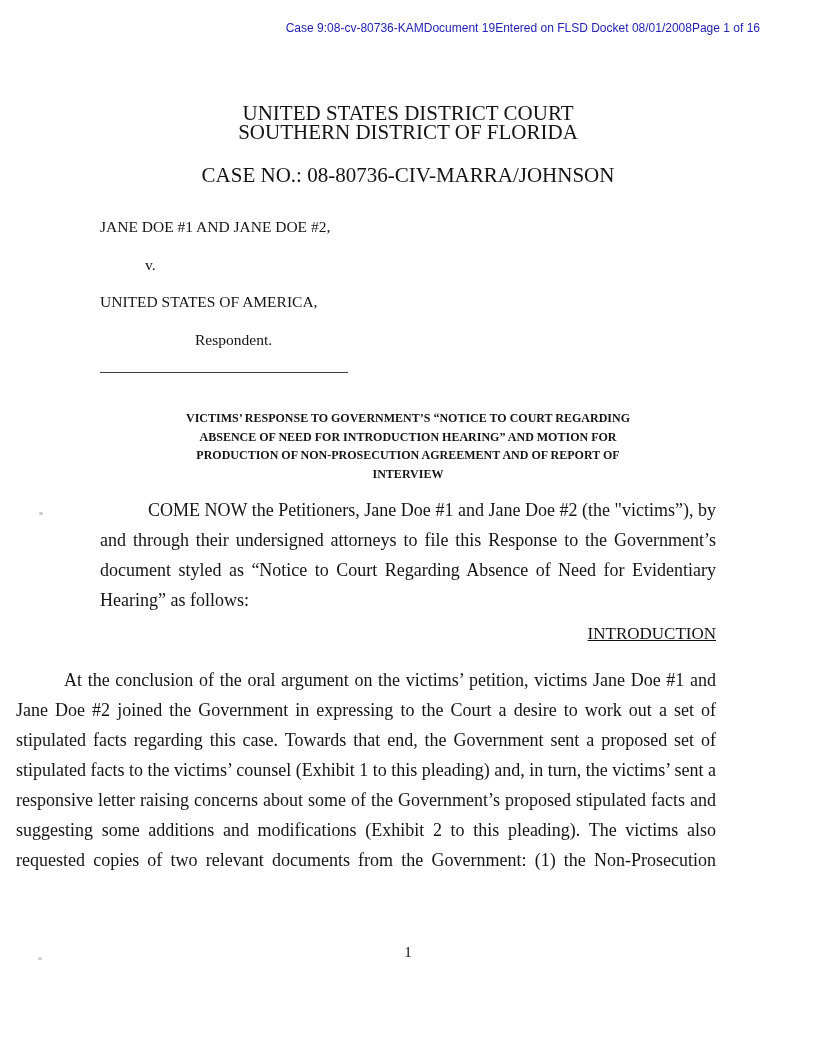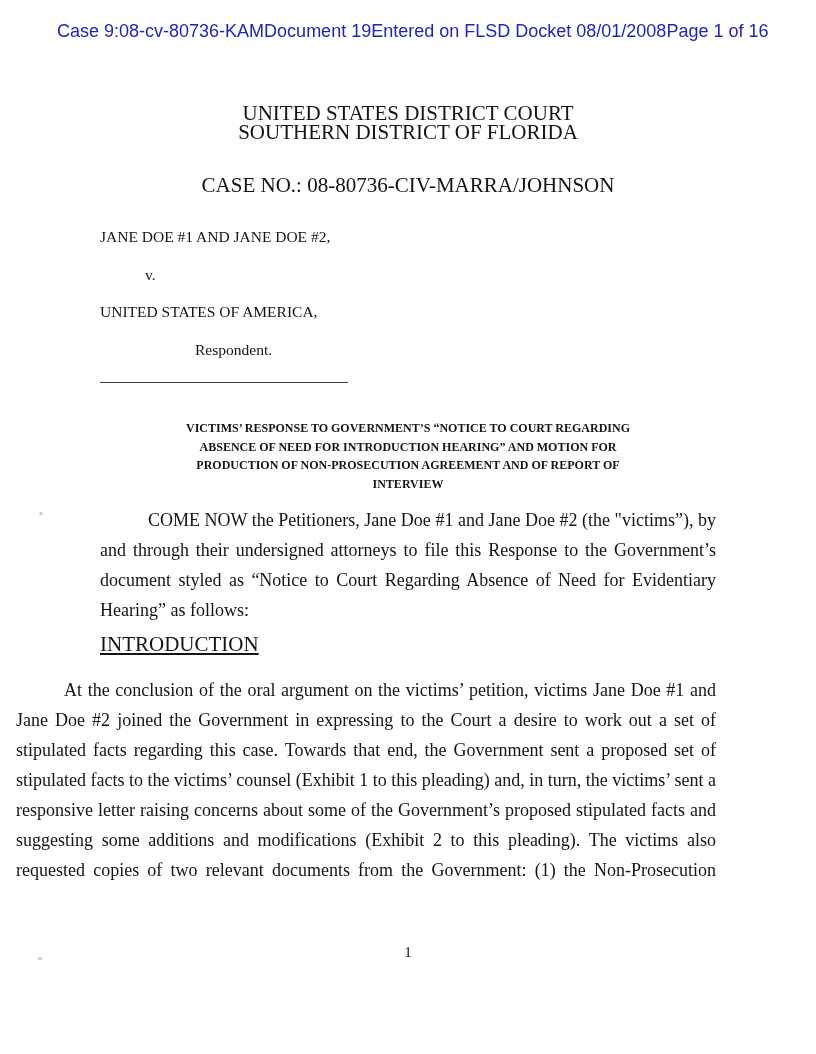--- a/index.html
+++ b/index.html
@@ -15,35 +15,35 @@
     box-sizing: border-box;
     padding-top: 104px;
     overflow: hidden;
     font-family: "Liberation Serif", serif;
     color: #141414;
   }
   .docket-header {
     position: absolute;
     top: 21px;
     left: 57px;
-    right: 44px;
+    right: 56px;
     display: flex;
-    justify-content: flex-start;
+    justify-content: flex-end;
     font-family: "Liberation Sans", sans-serif;
-    font-size: 18px;
+    font-size: 12px;
     color: var(--header-blue, #2323b8);
     white-space: nowrap;
   }
   .court-heading {
     text-align: center;
     font-size: 21px;
     line-height: 19px;
   }
   .case-no {
-    margin-top: 34px;
+    margin-top: 24px;
   }
   .caption {
     margin: 23px 100px 0 100px;
     font-size: 15.5px;
     line-height: 37.5px;
   }
   .party-label { padding-left: 95px; }
   .versus { padding-left: 45px; }
   .caption-rule {
     width: 248px;
@@ -61,22 +61,22 @@
   .body-para {
     margin: 12px 100px 0 100px;
     font-size: 18px;
     line-height: 30px;
     text-align: justify;
     text-indent: 48px;
   }
   .justify-last { text-align-last: justify; margin-left: 16px; }
   .section-heading {
     margin: 0 100px;
-    text-align: left;
-    font-size: 21px;
+    text-align: right;
+    font-size: 17px;
     line-height: 38px;
   }
   .section-heading span { text-decoration: underline; }
   .page-number {
     position: absolute;
     top: 944px;
     left: 0;
     right: 0;
     text-align: center;
     font-size: 15px;

